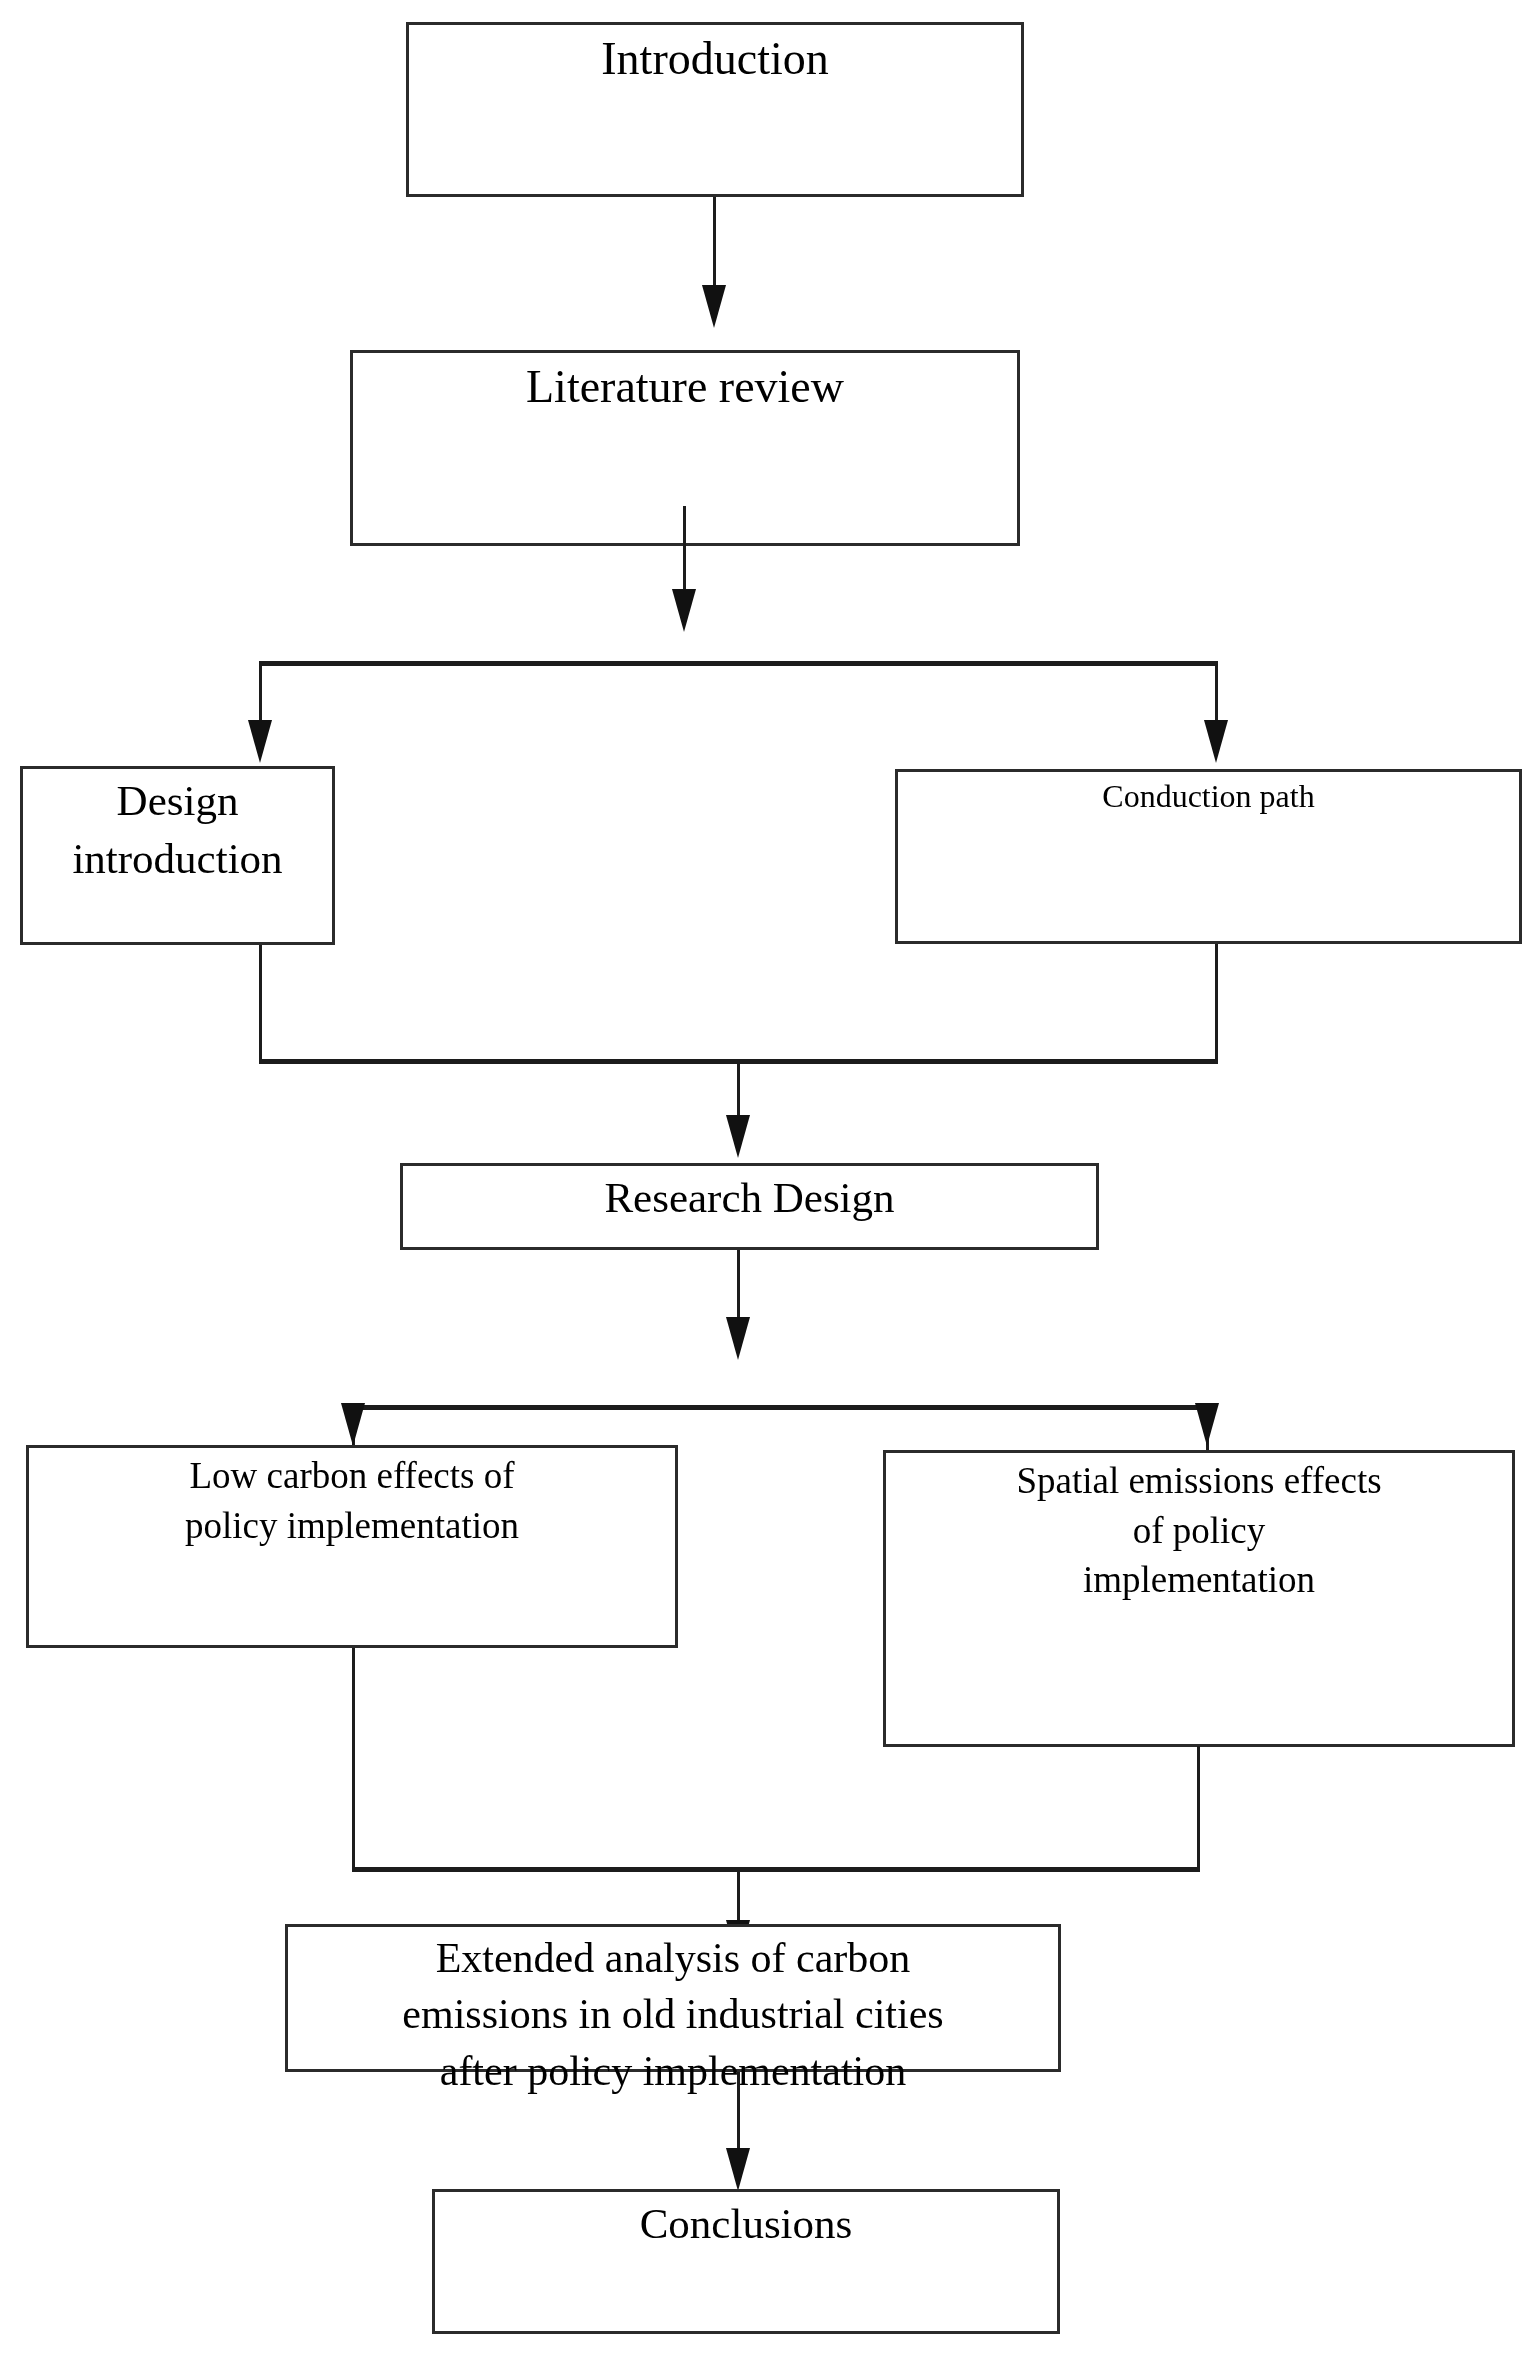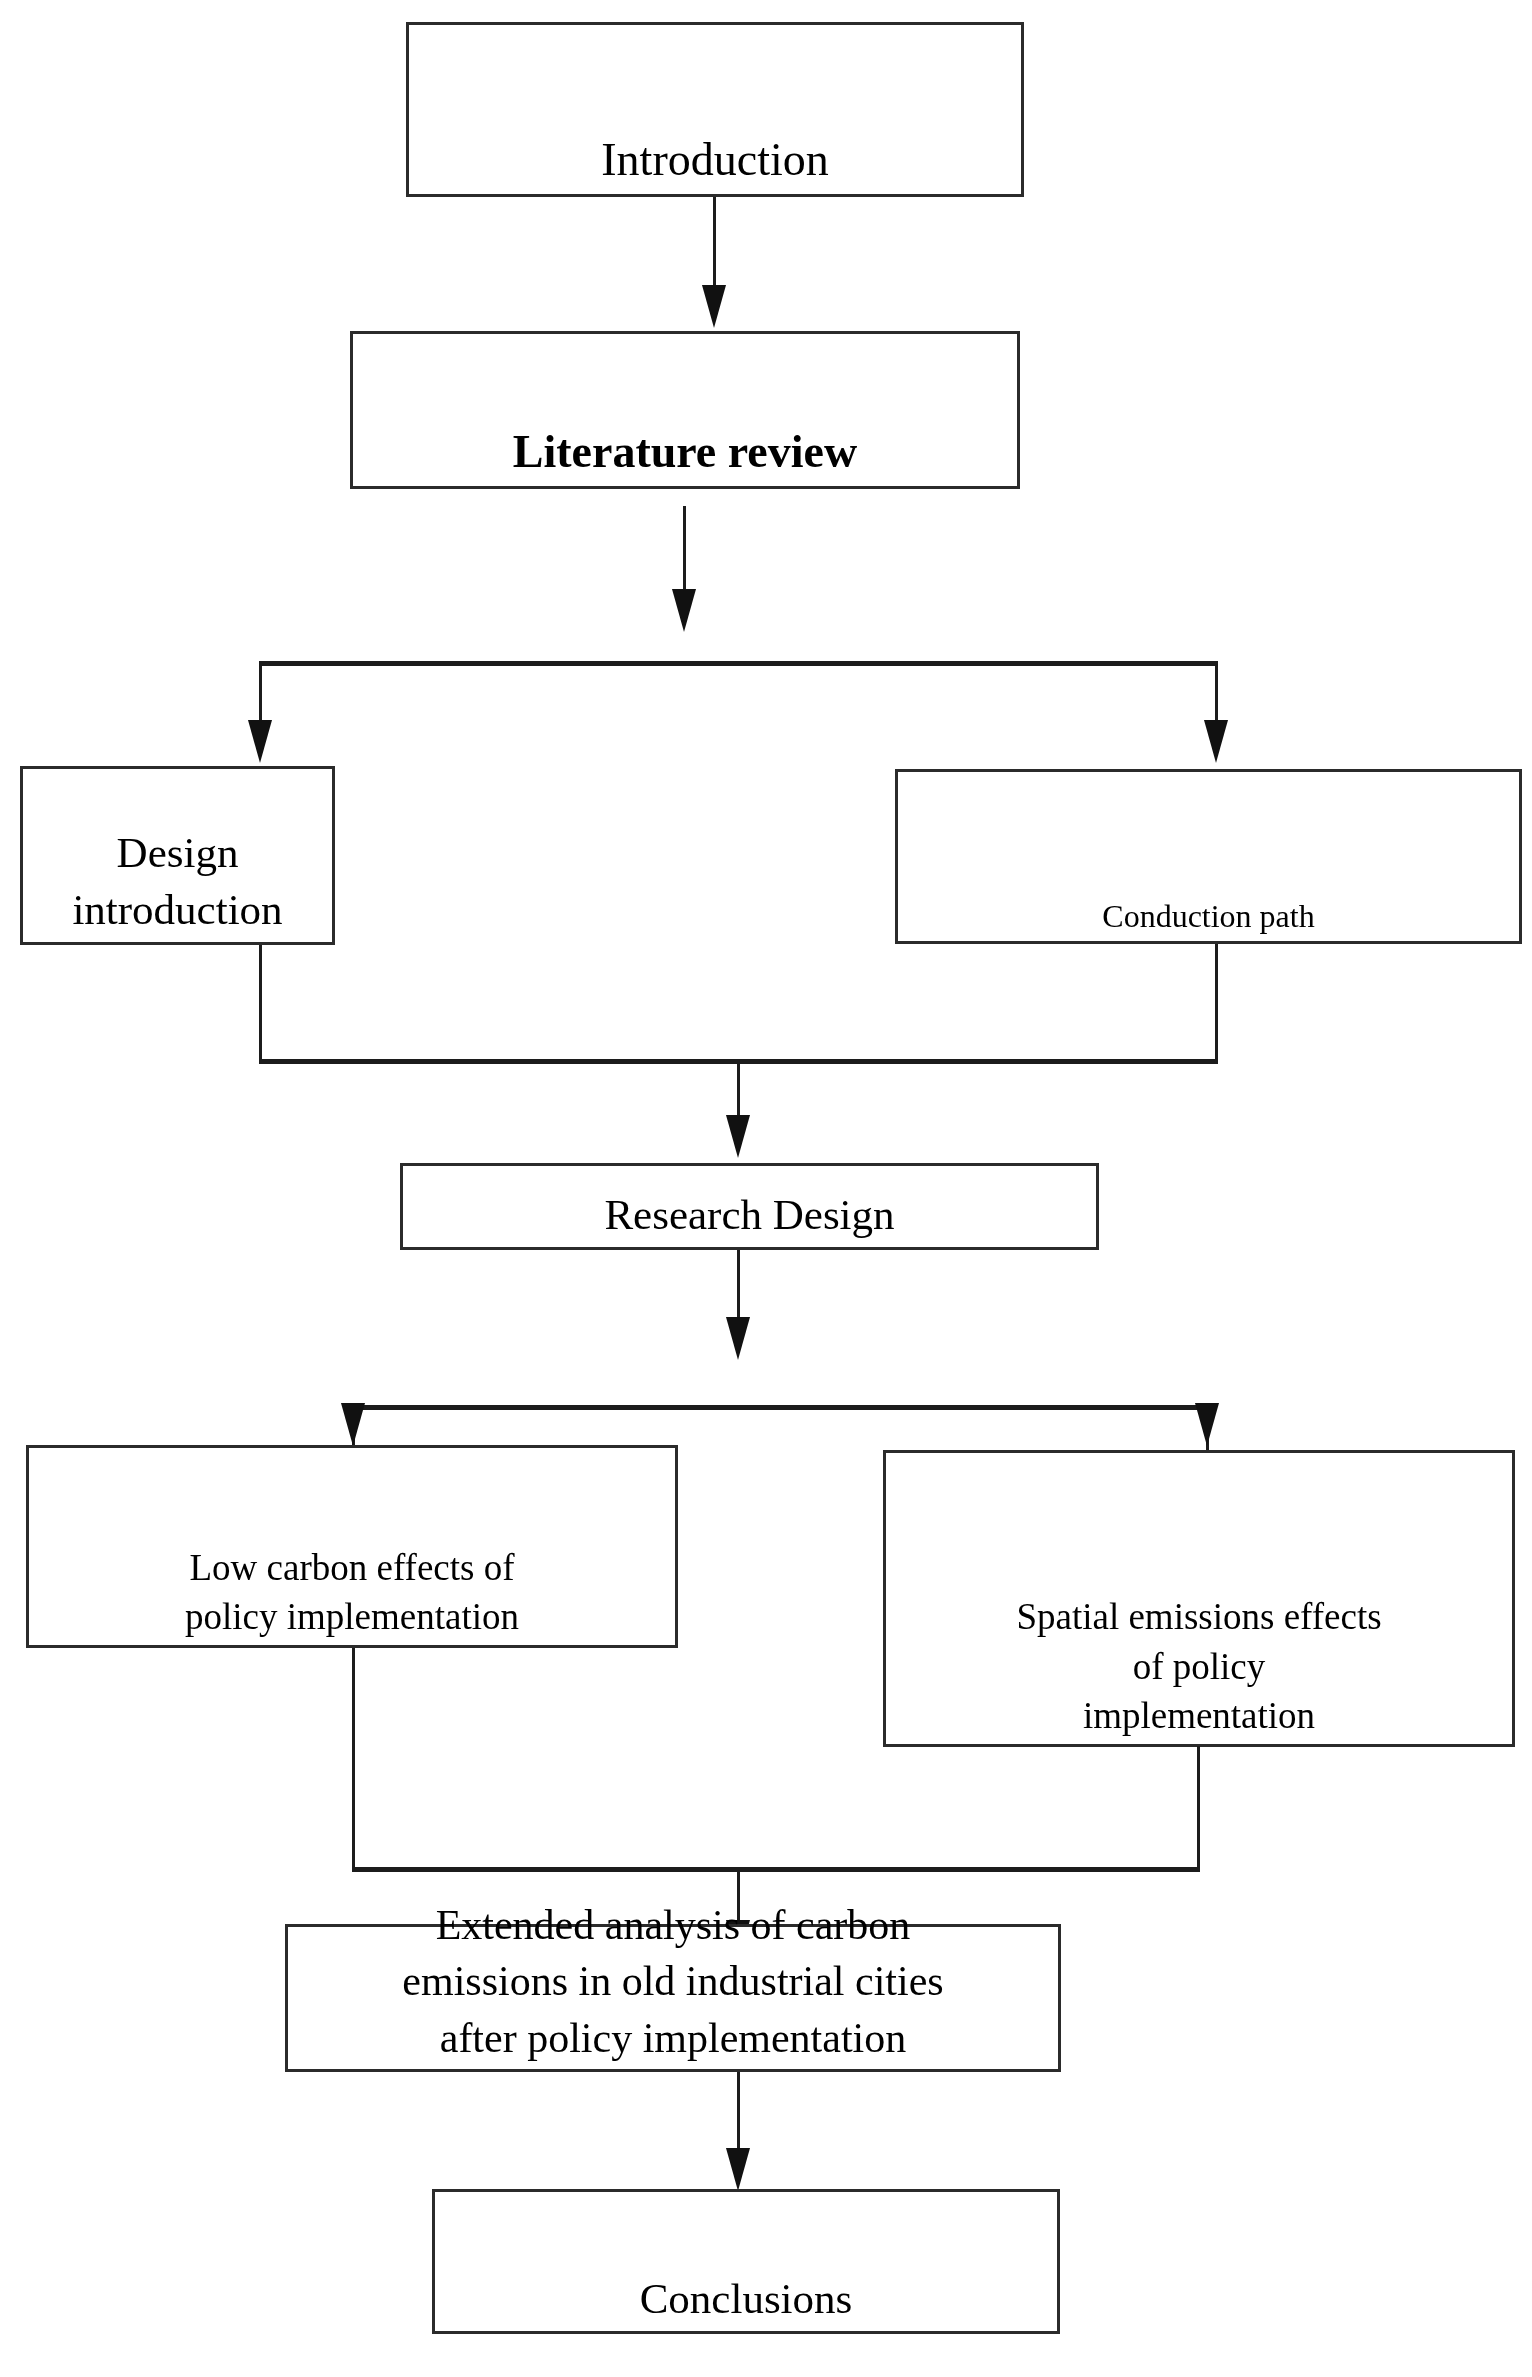--- a/index.html
+++ b/index.html
@@ -14,21 +14,21 @@
     background: #ffffff;
     overflow: hidden;
     font-family: "Liberation Serif", "DejaVu Serif", serif;
   }
   .node-box {
     position: absolute;
     box-sizing: border-box;
     border: 3px solid #2b2b2b;
     background: #ffffff;
     display: flex;
-    align-items: flex-end;
+    align-items: flex-start;
     justify-content: center;
     text-align: center;
     color: #000000;
     line-height: 1.34;
     padding: 3px 5px;
   }
   .node-label {
     display: block;
     width: 100%;
     white-space: pre-line;
@@ -69,21 +69,21 @@
 
 <div id="flowchart-root">
 
   <div class="node-box n-introduction" style="left:406px; top:22px; width:618px; height:175px;">
     <span class="node-label">Introduction</span>
   </div>
 
   <div class="edge-v" style="left:713px; top:197px; height:91px;"></div>
   <div class="arrow-head" style="left:702px; top:285px;"></div>
 
-  <div class="node-box n-literature" style="left:350px; top:331px; width:670px; height:158px;font-weight:bold;">
+  <div class="node-box n-literature" style="left:350px; top:350px; width:670px; height:196px;">
     <span class="node-label">Literature review</span>
   </div>
 
   <div class="edge-v" style="left:683px; top:506px; height:88px;"></div>
   <div class="arrow-head" style="left:672px; top:589px;"></div>
 
   <div class="edge-h" style="left:259px; top:661px; width:959px;"></div>
 
   <div class="edge-v" style="left:259px; top:661px; height:67px;"></div>
   <div class="arrow-head" style="left:248px; top:720px;"></div>

